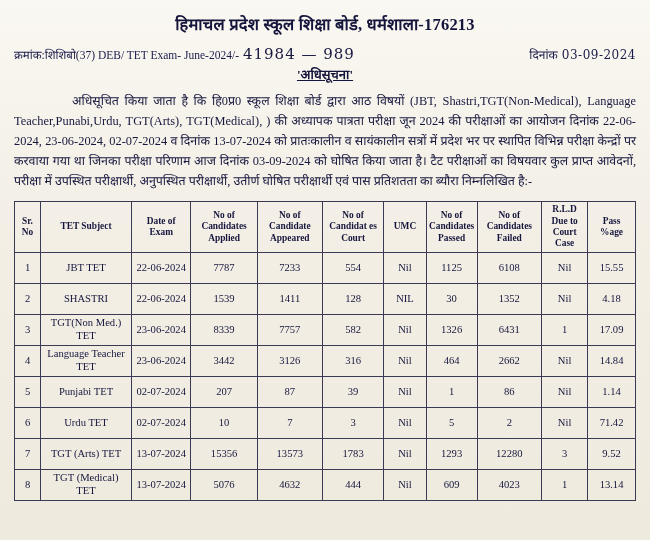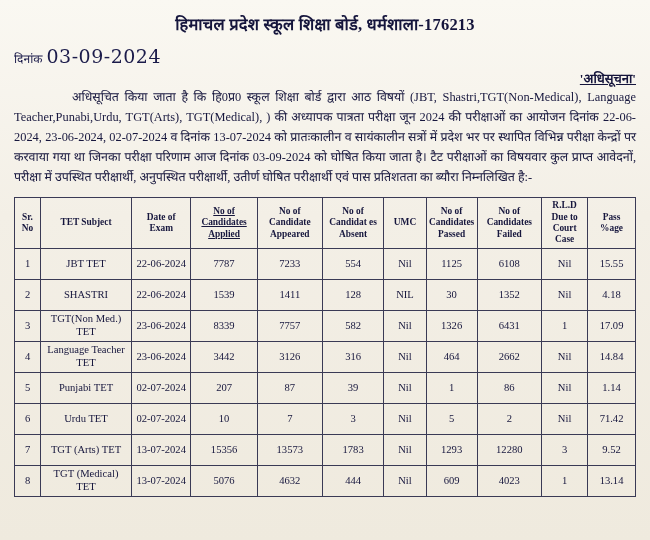--- a/index.html
+++ b/index.html
@@ -48,34 +48,35 @@
     font-size: 15px;
     letter-spacing: 1px;
     margin-left: 4px;
     color: #16163f;
   }
   .meta-right {
     white-space: nowrap;
     font-size: 12px;
   }
   .meta-date-value {
-    font-size: 19px;
+    font-size: 12px;
     letter-spacing: 0.5px;
     margin-left: 4px;
     margin-top: 20px;
   }
   .subject-line {
-    text-align: right;
+    text-align: center;
     font-size: 13px;
     font-weight: bold;
     margin-top: 2px;
     text-decoration: underline;
     color: #15153c;
   }
   .body-text {
+    margin-top: 8px;
     font-size: 12.4px;
     line-height: 1.62;
     text-align: justify;
     color: #17173e;
   }
   .body-text .indent {
     display: inline-block;
     width: 58px;
   }
   table.results {
@@ -111,21 +112,21 @@
     text-align: left;
     padding-left: 6px;
     width: 96px;
     font-size: 10.4px;
     line-height: 1.15;
   }
   td.examdate {
     width: 62px;
     font-size: 10.2px;
   }
-  .col-applied { width: 66px; text-decoration: underline; }
+  .col-applied { width: 66px; }
   .col-appeared { width: 66px; }
   .col-absent { width: 62px; }
   .col-umc { width: 42px; }
   .col-passed { width: 46px; }
   .col-failed { width: 64px; }
   .col-rld { width: 46px; }
   .col-pass { width: 48px; }
   tr.total-row td {
     font-weight: bold;
     height: 28px;
@@ -139,38 +140,41 @@
   }
 </style>
 </head>
 <body>
 
 <div class="page">
 
   <div class="header-title">हिमाचल प्रदेश स्कूल शिक्षा बोर्ड, धर्मशाला-176213</div>
 
   <div class="meta-row">
+    <div class="meta-left">
+      <span>क्रमांक:शिशिबो(37) DEB/ TET Exam- June-2024/-</span><span class="meta-number handwriting">41984 — 989</span>
+    </div>
     <div class="meta-right">
       <span>दिनांक</span><span class="meta-date-value handwriting">03-09-2024</span>
     </div>
   </div>
 
   <div class="subject-line">'अधिसूचना'</div>
 
   <div class="body-text"><span class="indent"></span><span>अधिसूचित किया जाता है कि हि0प्र0 स्कूल शिक्षा बोर्ड द्वारा आठ विषयों (JBT, Shastri,TGT(Non-Medical), Language Teacher,Punabi,Urdu, TGT(Arts), TGT(Medical), ) की अध्यापक पात्रता परीक्षा जून 2024 की परीक्षाओं का आयोजन दिनांक 22-06-2024, 23-06-2024, 02-07-2024 व दिनांक 13-07-2024 को प्रातःकालीन व सायंकालीन सत्रों में प्रदेश भर पर स्थापित विभिन्न परीक्षा केन्द्रों पर करवाया गया था जिनका परीक्षा परिणाम आज दिनांक 03-09-2024 को घोषित किया जाता है। टैट परीक्षाओं का विषयवार कुल प्राप्त आवेदनों, परीक्षा में उपस्थित परीक्षार्थी, अनुपस्थित परीक्षार्थी, उतीर्ण घोषित परीक्षार्थी एवं पास प्रतिशतता का ब्यौरा निम्नलिखित है:-</span></div>
 
   <table class="results">
     <thead>
       <tr>
         <th class="sr">Sr. No</th>
         <th class="subject-h">TET Subject</th>
         <th class="examdate-h">Date of Exam</th>
         <th class="col-applied">No of Candidates Applied</th>
         <th class="col-appeared">No of Candidate Appeared</th>
-        <th class="col-absent">No of Candidat es Absent</th>
+        <th class="col-absent">No of Candidat es Court</th>
         <th class="col-umc">UMC</th>
         <th class="col-passed">No of Candidates Passed</th>
         <th class="col-failed">No of Candidates Failed</th>
         <th class="col-rld">R.L.D Due to Court Case</th>
         <th class="col-pass">Pass %age</th>
       </tr>
     </thead>
     <tbody>
       <tr>
         <td class="sr">1</td>

